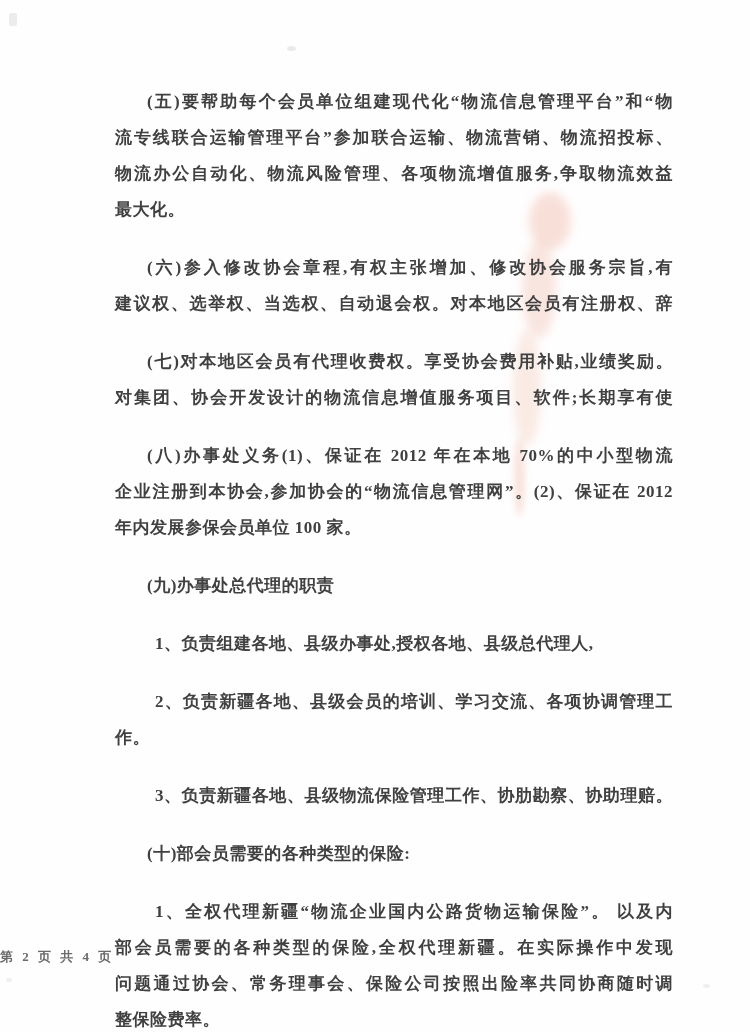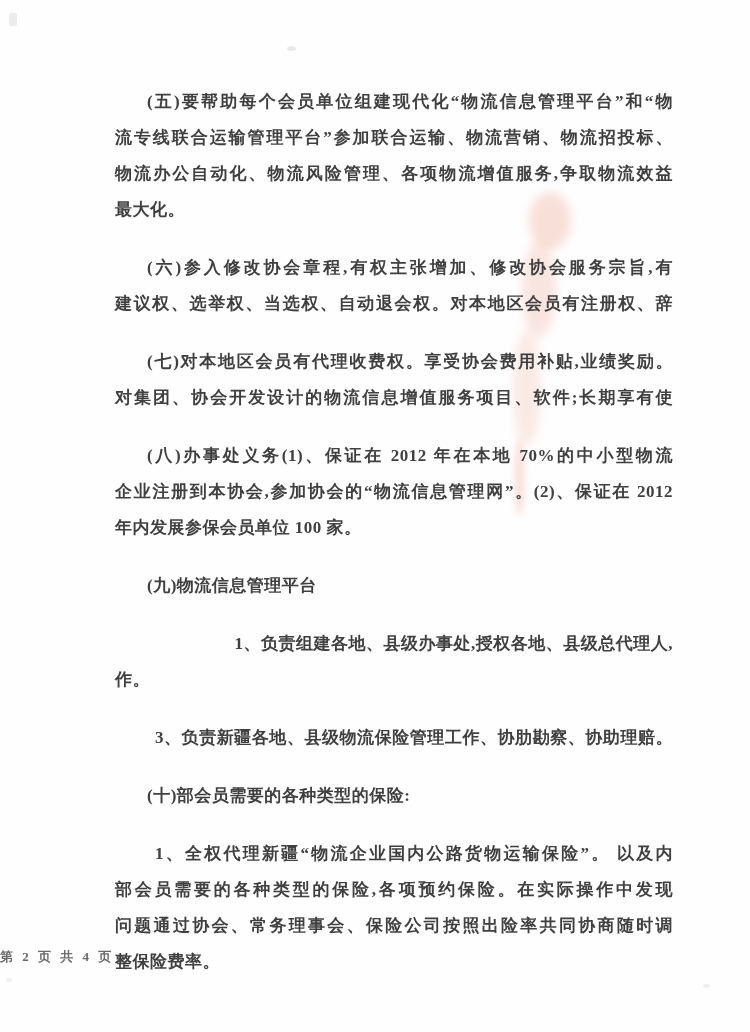--- a/index.html
+++ b/index.html
@@ -27,21 +27,21 @@
     line-height:36px;
     white-space:nowrap;
   }
   .just{
     white-space:normal;
     text-align:justify;
     text-align-last:justify;
     text-justify:inter-character;
   }
   .p-start{padding-left:32px;}
-  .i-start{padding-left:40px;text-align:right;}
+  .i-start{padding-left:40px;}
   .pgap{margin-top:22px;}
   .footer{
     position:absolute;
     left:0;right:0;top:948px;
     text-align:left;
     font-size:13px;
     color:#6b6b6b;
     font-weight:700;
     letter-spacing:3px;
   }
@@ -76,26 +76,27 @@
     <div class="line just">流专线联合运输管理平台”参加联合运输、物流营销、物流招投标、</div>
     <div class="line just">物流办公自动化、物流风险管理、各项物流增值服务,争取物流效益</div>
     <div class="line">最大化。</div>
     <div class="line p-start just pgap">(六)参入修改协会章程,有权主张增加、修改协会服务宗旨,有</div>
     <div class="line just">建议权、选举权、当选权、自动退会权。对本地区会员有注册权、辞</div>
     <div class="line p-start just pgap">(七)对本地区会员有代理收费权。享受协会费用补贴,业绩奖励。</div>
     <div class="line just">对集团、协会开发设计的物流信息增值服务项目、软件;长期享有使</div>
     <div class="line p-start just pgap">(八)办事处义务(1)、保证在 2012 年在本地 70%的中小型物流</div>
     <div class="line just">企业注册到本协会,参加协会的“物流信息管理网”。(2)、保证在 2012</div>
     <div class="line">年内发展参保会员单位 100 家。</div>
-    <div class="line p-start pgap">(九)物流信息管理平台</div>
+    <div class="line p-start pgap">(九)办事处总代理的职责</div>
     <div class="line i-start pgap">1、负责组建各地、县级办事处,授权各地、县级总代理人,</div>
+    <div class="line i-start just pgap">2、负责新疆各地、县级会员的培训、学习交流、各项协调管理工</div>
     <div class="line">作。</div>
     <div class="line i-start just pgap">3、负责新疆各地、县级物流保险管理工作、协肋勘察、协助理赔。</div>
     <div class="line p-start pgap">(十)部会员需要的各种类型的保险:</div>
     <div class="line i-start just pgap">1、全权代理新疆“物流企业国内公路货物运输保险”。 以及内</div>
-    <div class="line just">部会员需要的各种类型的保险,各项预约保险。在实际操作中发现</div>
+    <div class="line just">部会员需要的各种类型的保险,全权代理新疆。在实际操作中发现</div>
     <div class="line just">问题通过协会、常务理事会、保险公司按照出险率共同协商随时调</div>
     <div class="line">整保险费率。</div>
   </div>
 
   <div class="footer">第 2 页 共 4 页</div>
 
 </div>
 
 </body></html>

